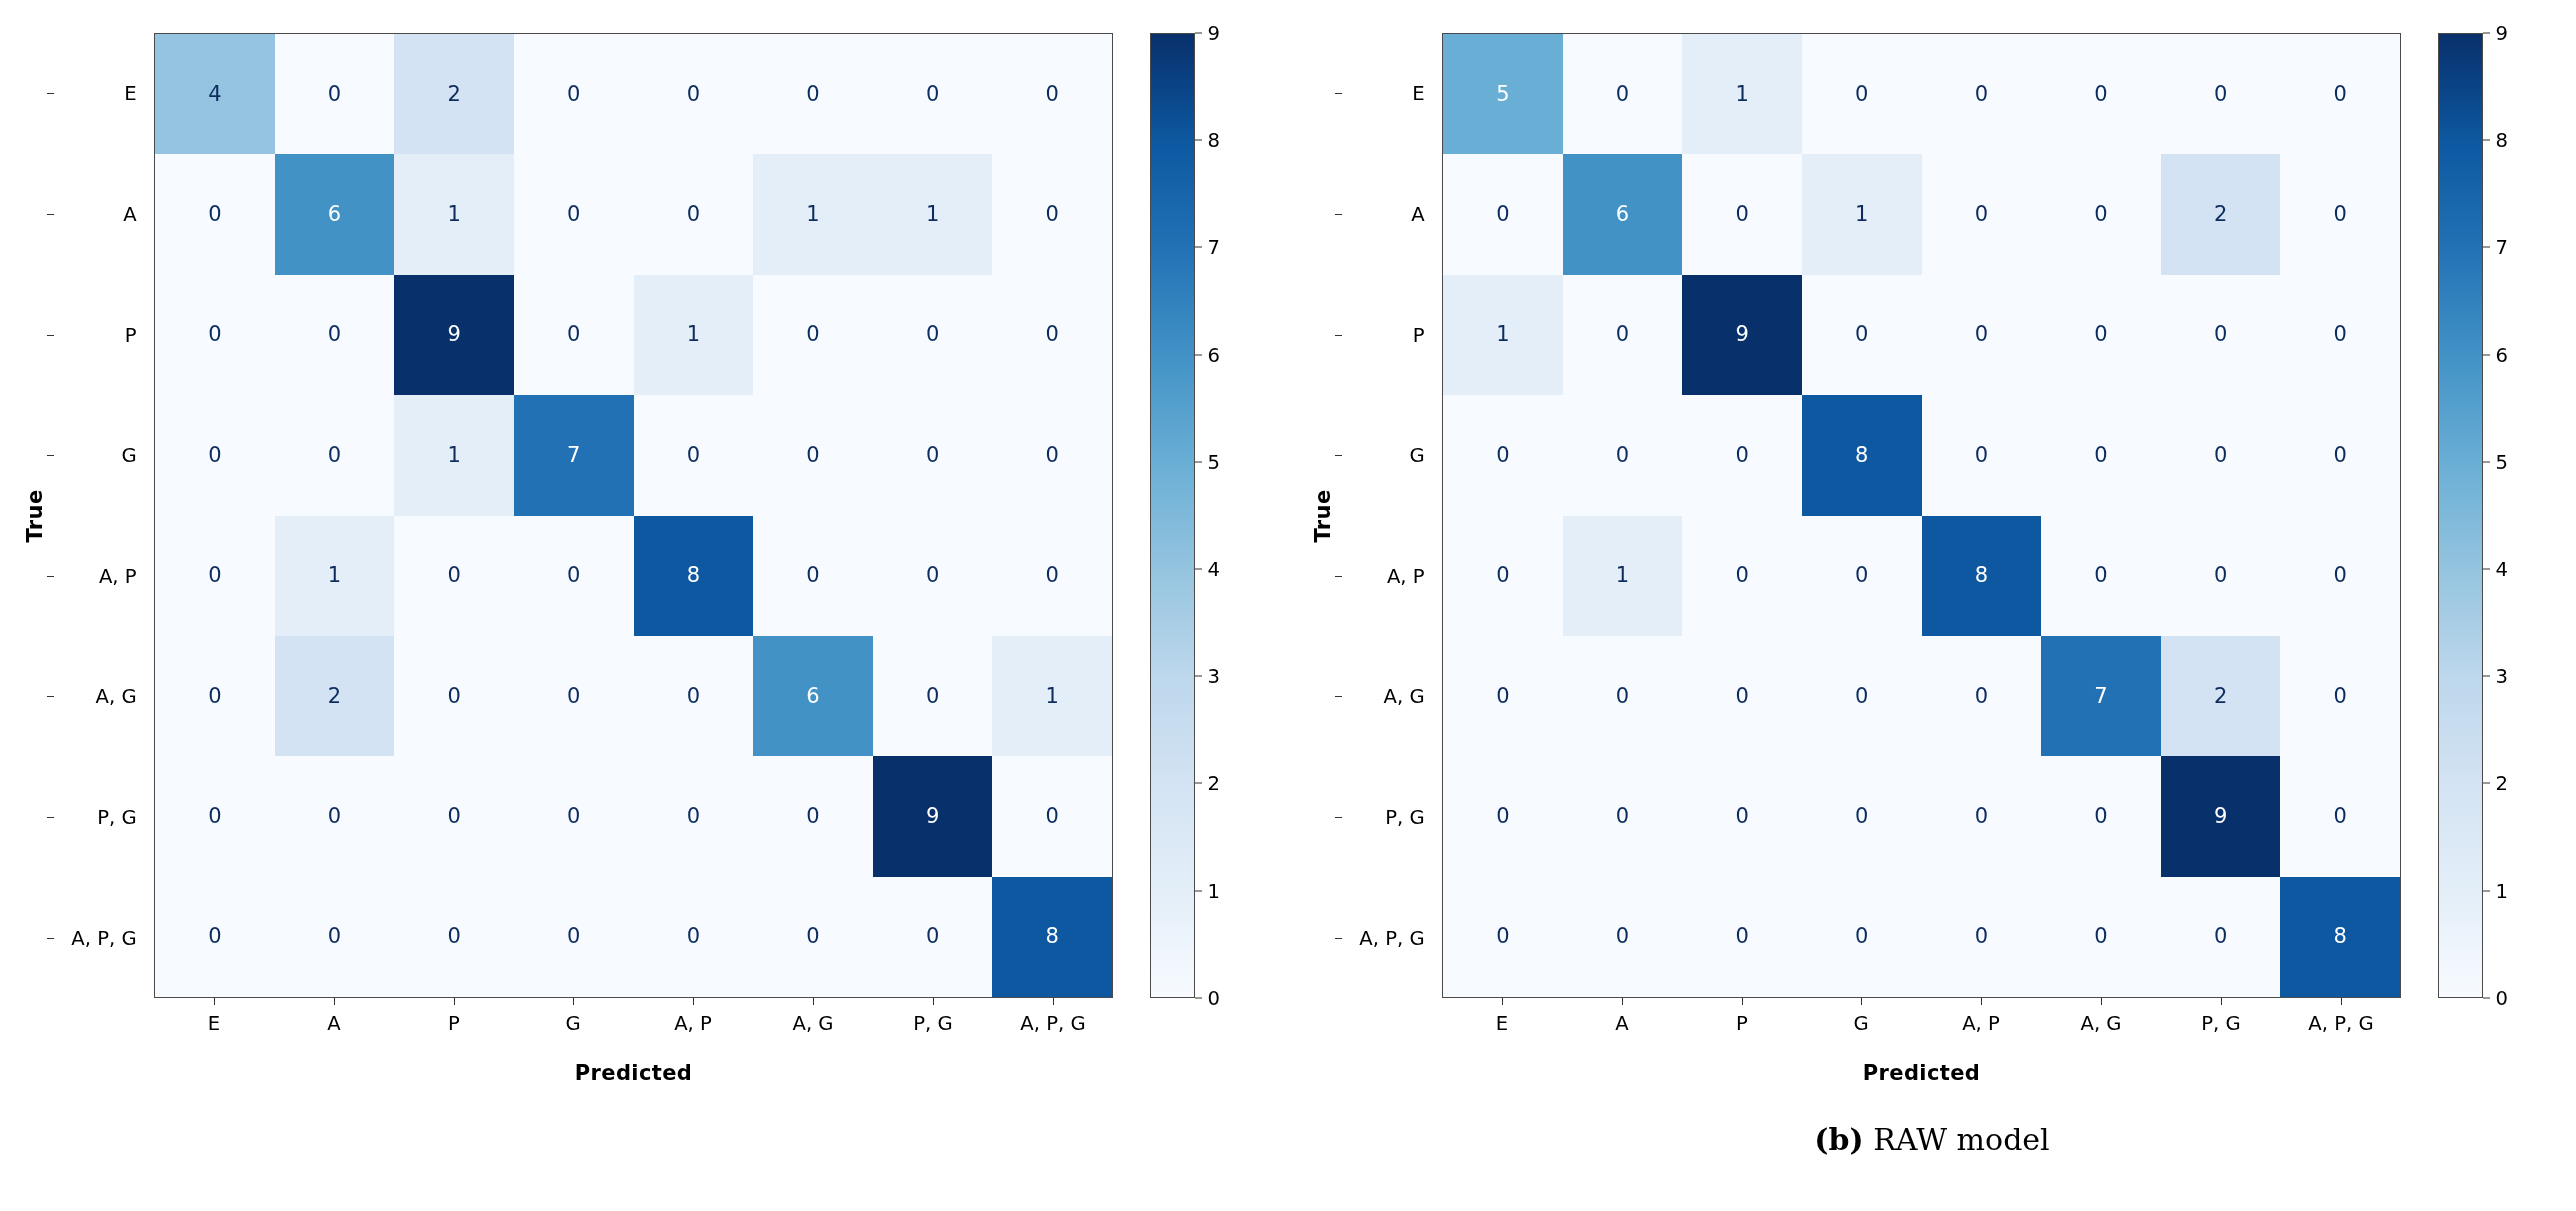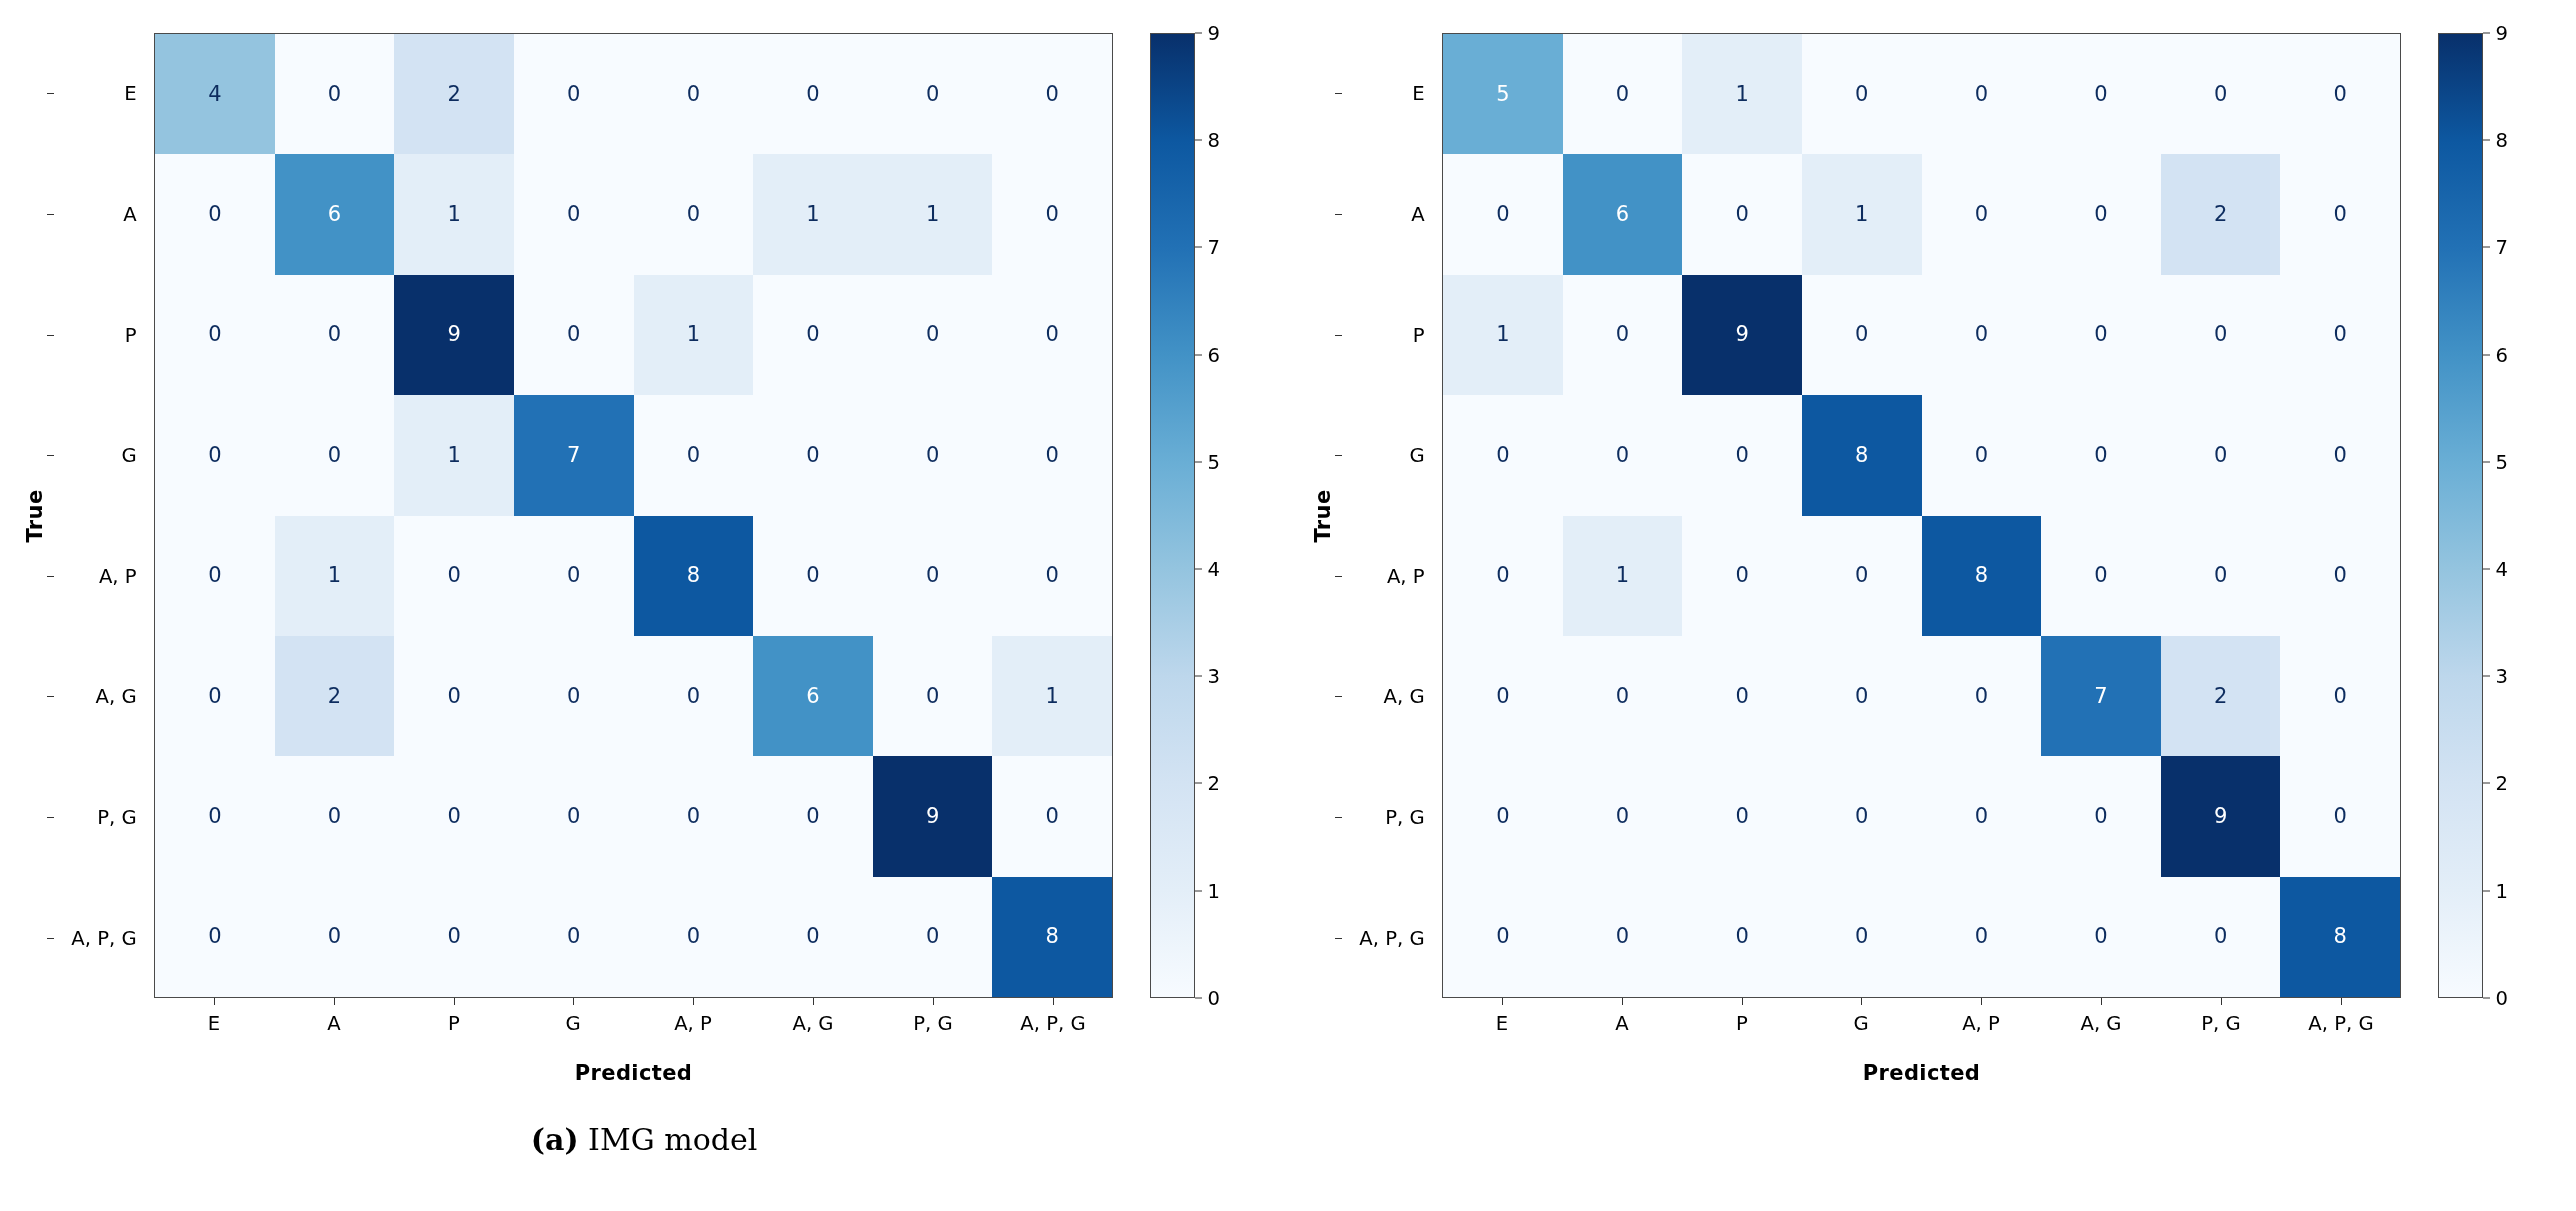--- a/index.html
+++ b/index.html
@@ -345,23 +345,20 @@
         </div>
         <div class="cbar-tick" style="top: 107px;">
           <i></i>
           <span>8</span>
         </div>
         <div class="cbar-tick" style="top: 0px;">
           <i></i>
           <span>9</span>
         </div>
       </div>
-    <div class="subcaption">
-      <b>(a)</b><span> IMG model</span>
-    </div>
   </div>
 
   <div class="panel panel-b">
     <div class="ylabel">
       <span>True</span>
     </div>
     <div class="ytick-col">
         <div class="ytick" style="top: 60px;">E</div>
         <div class="ytick-mark" style="top: 60px;"></div>
         <div class="ytick" style="top: 181px;">A</div>
@@ -502,16 +499,19 @@
         </div>
         <div class="cbar-tick" style="top: 107px;">
           <i></i>
           <span>8</span>
         </div>
         <div class="cbar-tick" style="top: 0px;">
           <i></i>
           <span>9</span>
         </div>
       </div>
+    <div class="subcaption">
+      <b>(b)</b><span> RAW model</span>
+    </div>
   </div>
 
 </div>
 
 
 </body></html>

